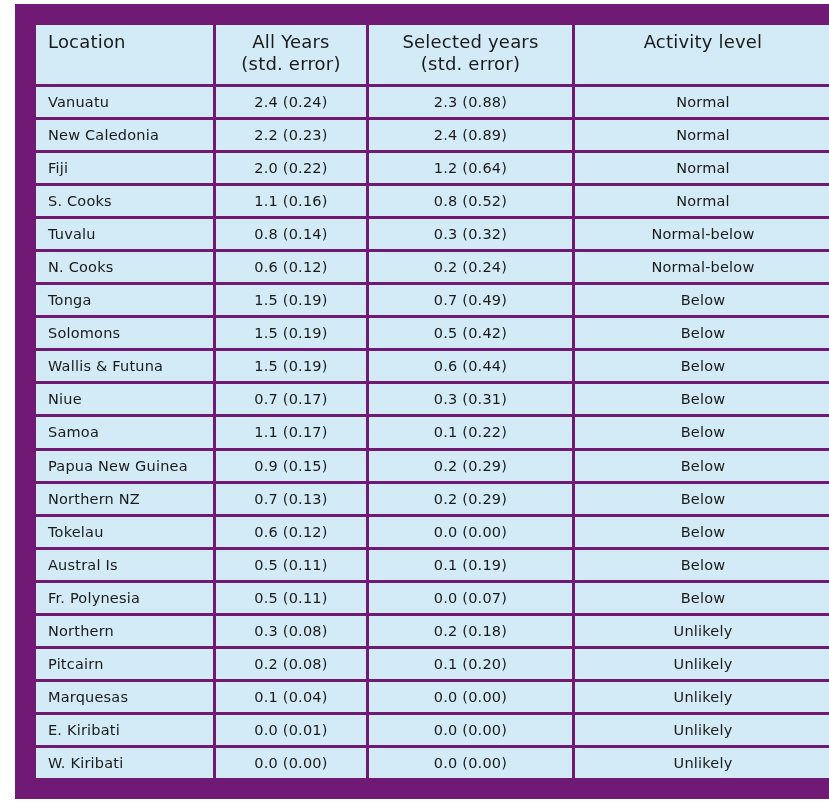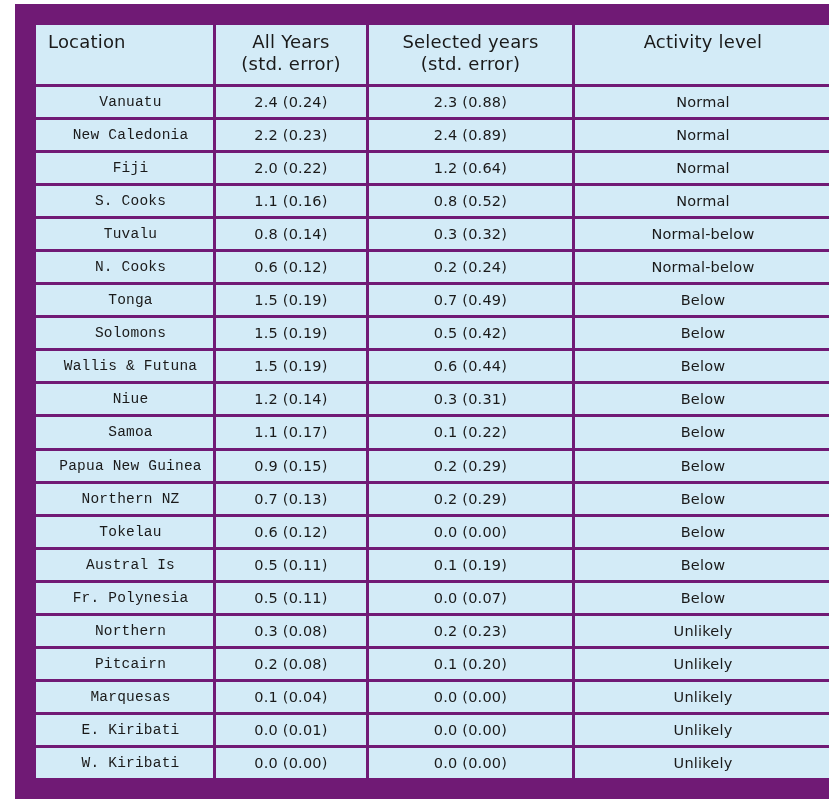--- a/index.html
+++ b/index.html
@@ -48,23 +48,22 @@
       text-align: left;
       padding-left: 12px !important;
     }
     td {
       font-size: 14.5px;
       text-align: center;
       vertical-align: middle;
       letter-spacing: 0.2px;
     }
     td.loc {
-      text-align: center;
+      text-align: left;
       padding-left: 12px !important;
-      font-family: Liberation Mono, monospace;
     }
     tr.hdr { height: 59px; }
     .hdr-line { display: block; }
   </style>
 </head>
 <body>
 
 <div class="wrap">
   <table class="data">
     <colgroup>
@@ -141,21 +140,21 @@
           <td>Below</td>
         </tr>
       <tr>
           <td class="loc">Wallis &amp; Futuna</td>
           <td>1.5 (0.19)</td>
           <td>0.6 (0.44)</td>
           <td>Below</td>
         </tr>
       <tr>
           <td class="loc">Niue</td>
-          <td>1.2 (0.14)</td>
+          <td>0.7 (0.17)</td>
           <td>0.3 (0.31)</td>
           <td>Below</td>
         </tr>
       <tr>
           <td class="loc">Samoa</td>
           <td>1.1 (0.17)</td>
           <td>0.1 (0.22)</td>
           <td>Below</td>
         </tr>
       <tr>
@@ -184,21 +183,21 @@
         </tr>
       <tr>
           <td class="loc">Fr. Polynesia</td>
           <td>0.5 (0.11)</td>
           <td>0.0 (0.07)</td>
           <td>Below</td>
         </tr>
       <tr>
           <td class="loc">Northern</td>
           <td>0.3 (0.08)</td>
-          <td>0.2 (0.23)</td>
+          <td>0.2 (0.18)</td>
           <td>Unlikely</td>
         </tr>
       <tr>
           <td class="loc">Pitcairn</td>
           <td>0.2 (0.08)</td>
           <td>0.1 (0.20)</td>
           <td>Unlikely</td>
         </tr>
       <tr>
           <td class="loc">Marquesas</td>

